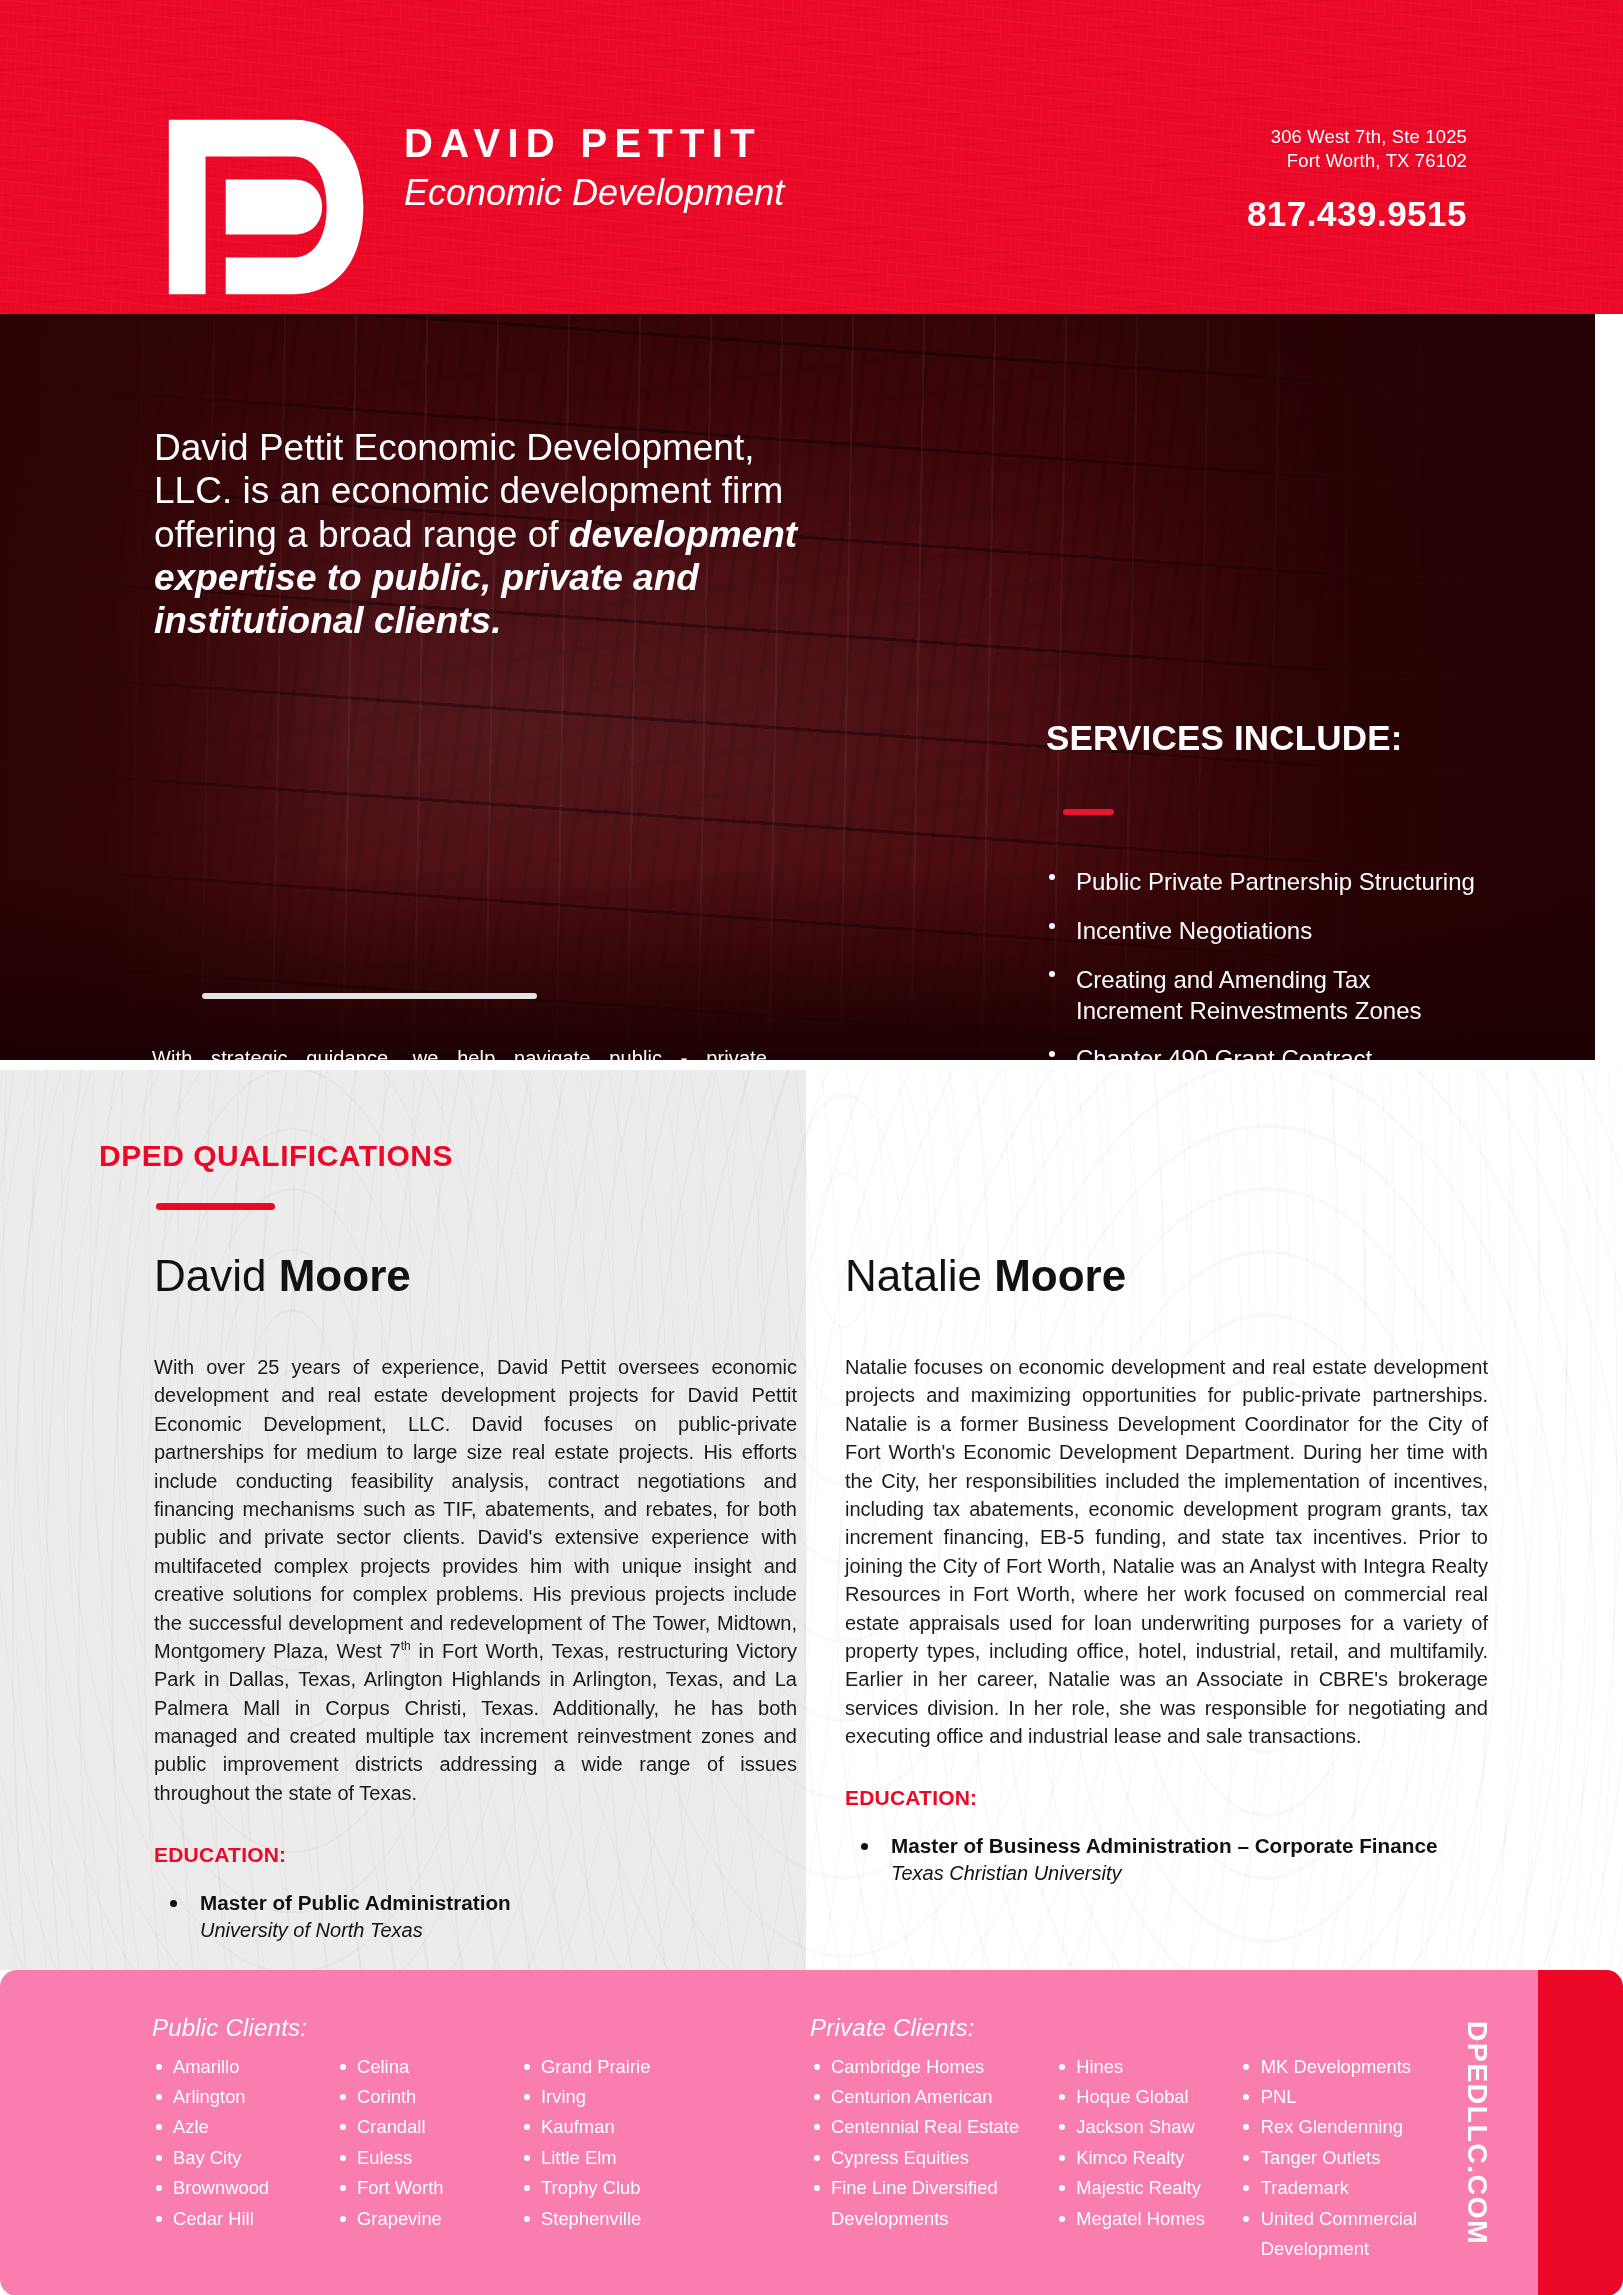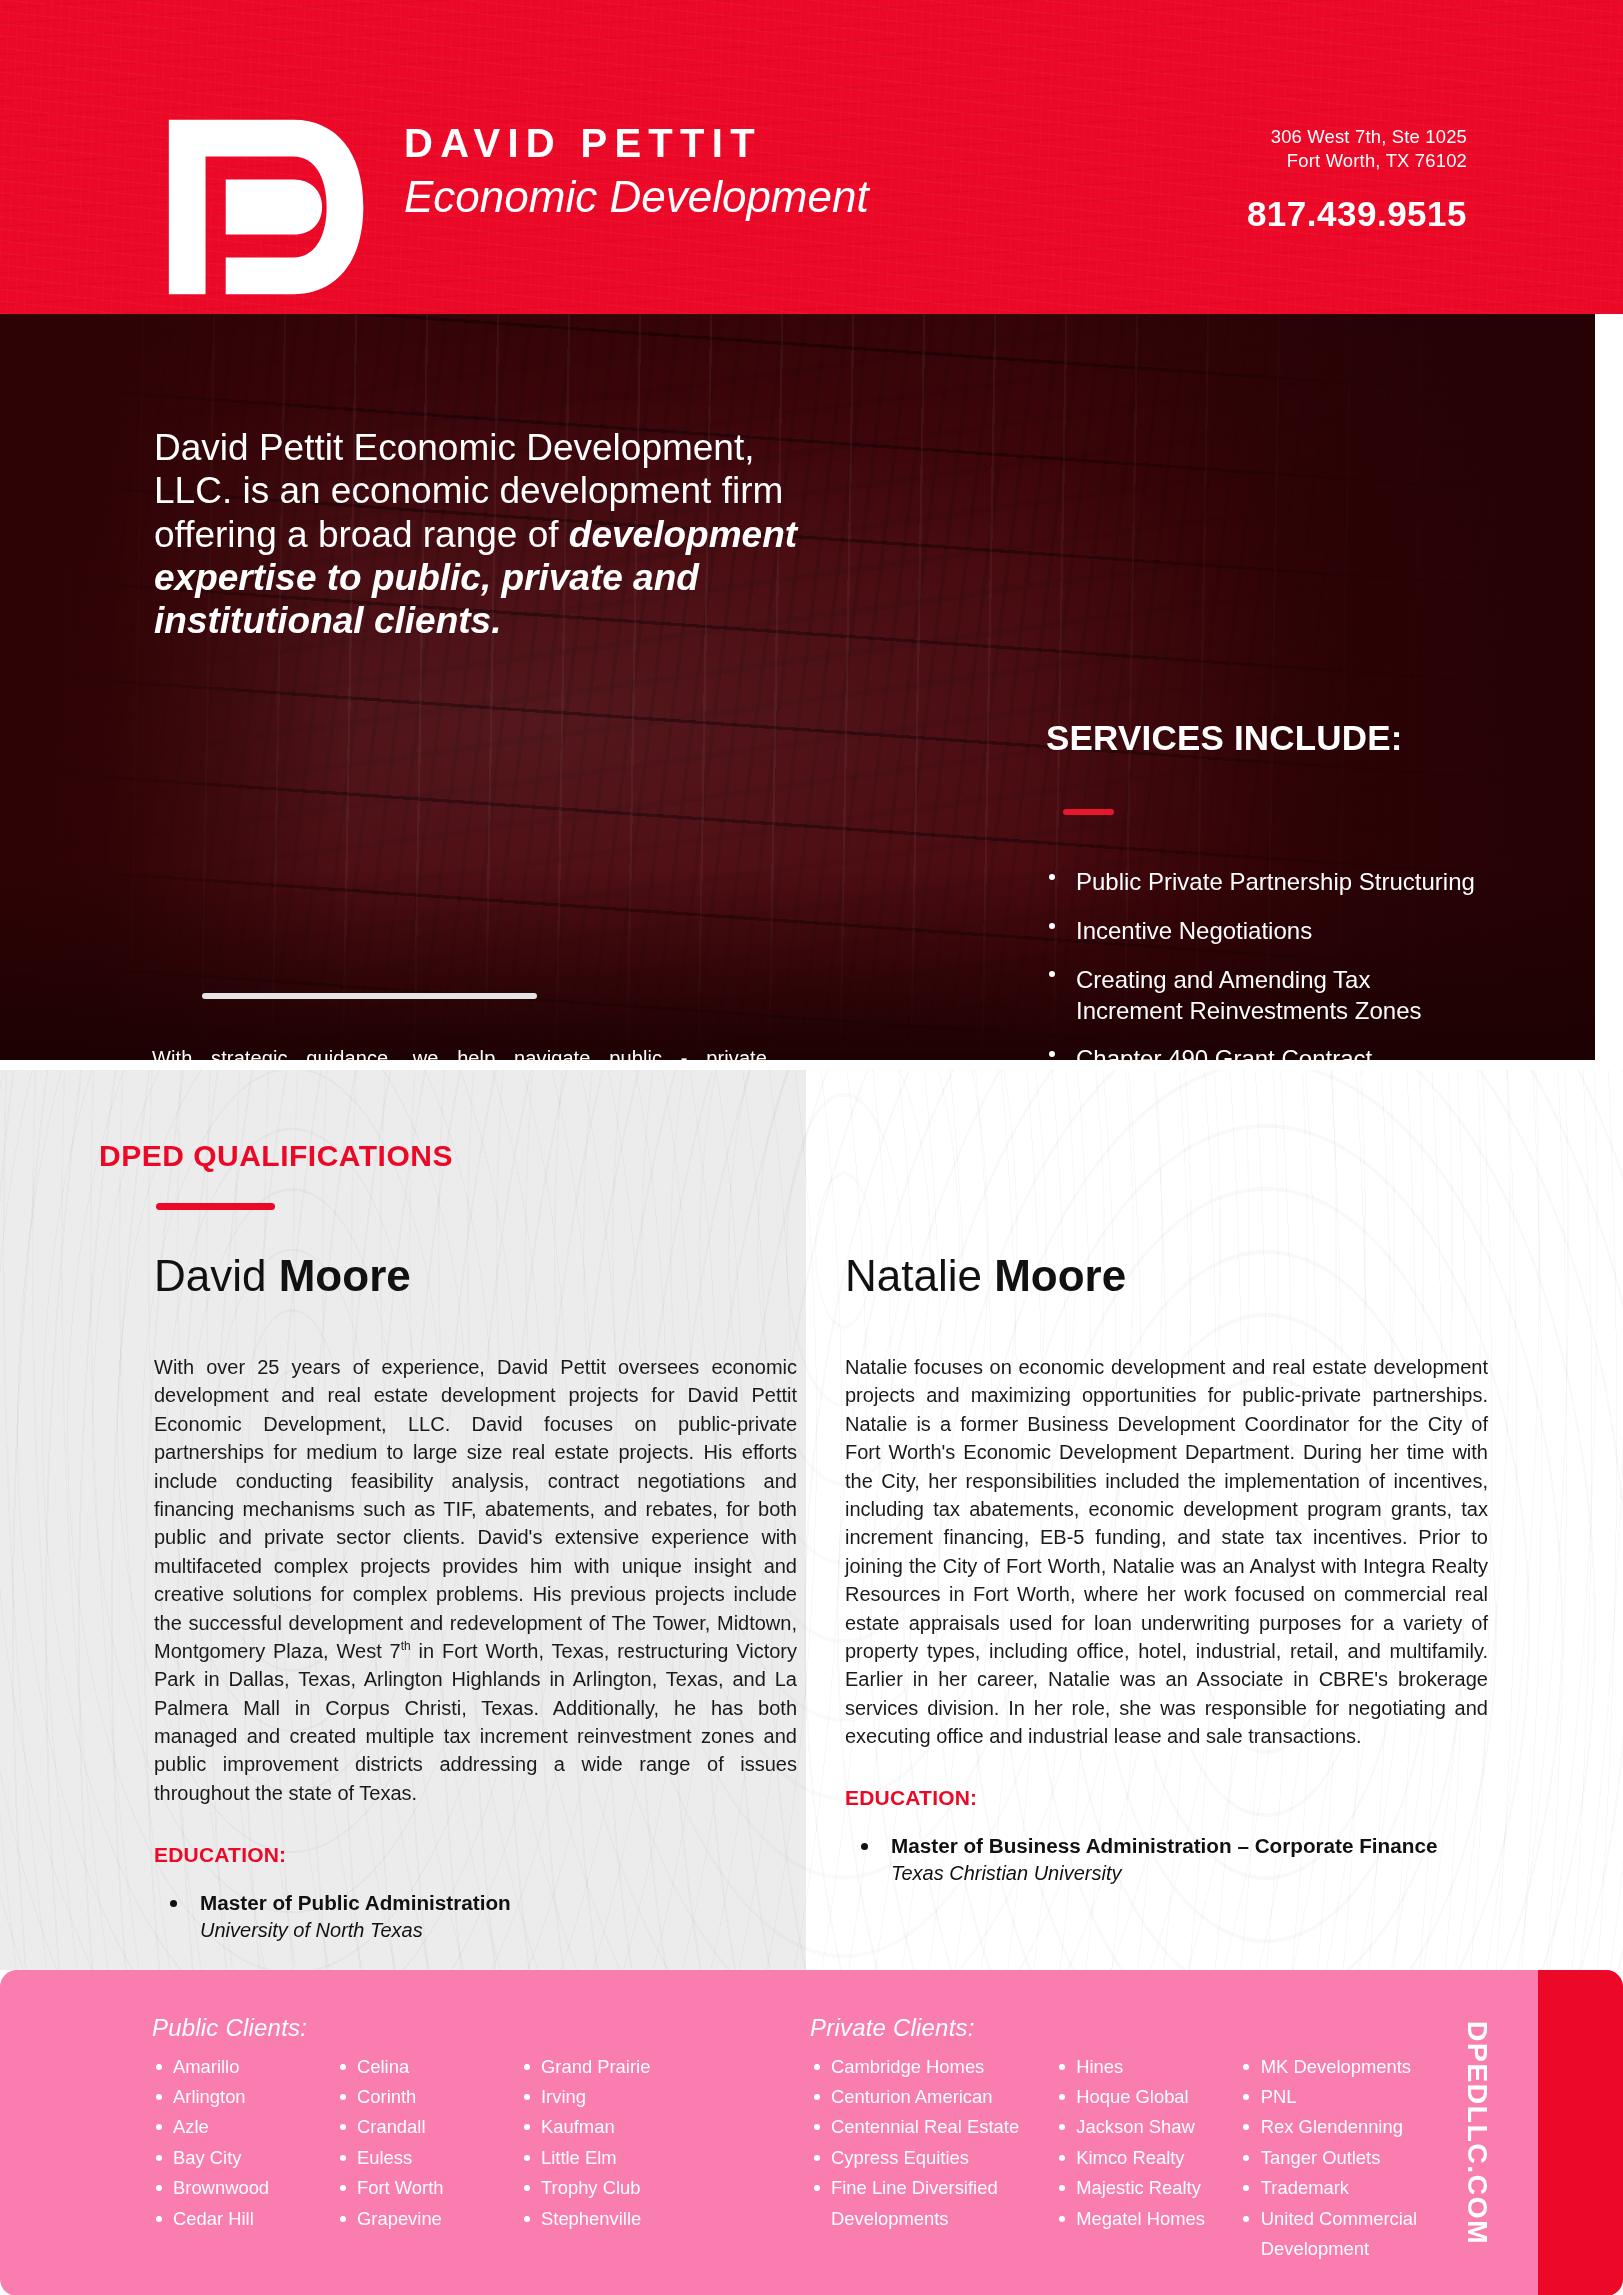--- a/index.html
+++ b/index.html
@@ -30,21 +30,21 @@
   }
   .logo-mark {
     position:absolute; left:156px; top:115px; width:211px; height:184px;
   }
   .brand-text { position:absolute; left:404px; top:123px; }
   .brand-name {
     font-size:40px; font-weight:700; color:#fff; letter-spacing:7.3px;
     line-height:1.0; font-stretch:condensed; white-space:nowrap;
   }
   .brand-tag {
-    font-size:44px; font-style:italic; color:#fff; line-height:1.15;
+    font-size:36px; font-style:italic; color:#fff; line-height:1.15;
     margin-top:9.2px; white-space:nowrap; letter-spacing:0px;
   }
   .header-contact {
     position:absolute; right:156px; top:125px; text-align:right; color:#fff;
   }
   .addr-line { font-size:18.4px; line-height:1.33; white-space:nowrap; letter-spacing:0.2px;}
   .phone {
     font-size:35px; font-weight:700; margin-top:20px; white-space:nowrap;
     letter-spacing:0.5px;
   }

